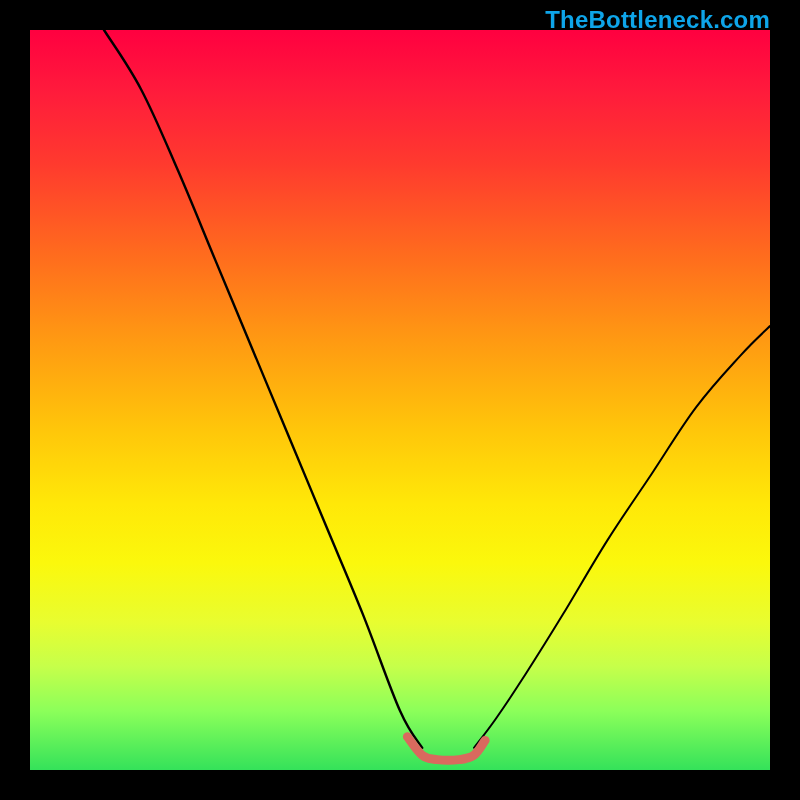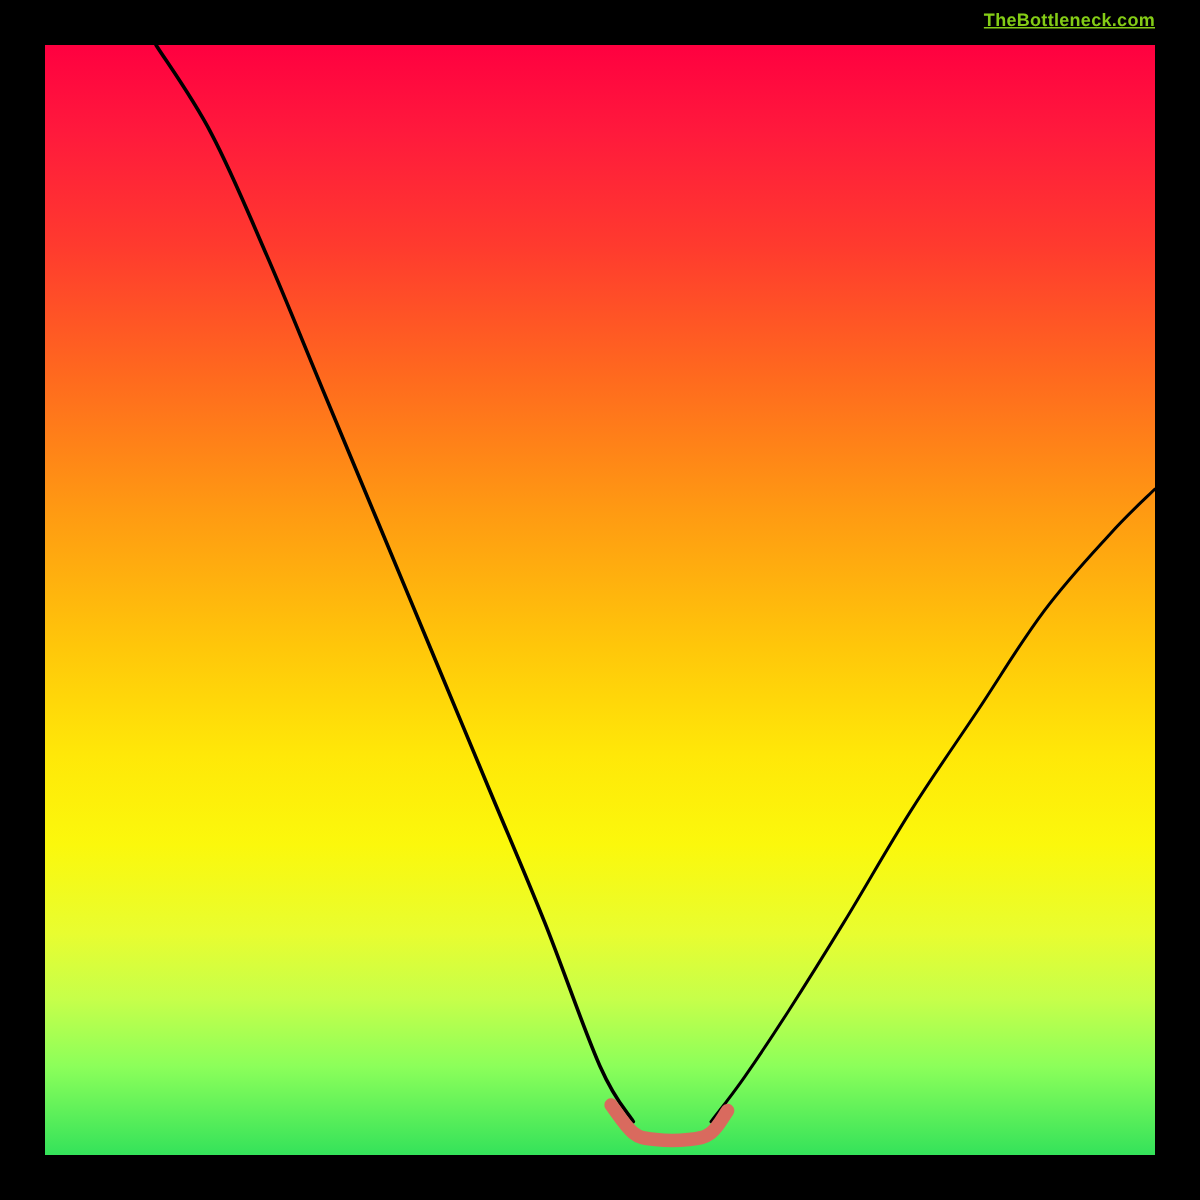--- a/index.html
+++ b/index.html
@@ -37,25 +37,24 @@
       #e8fd30 80%,
       #c6ff4a 86%,
       #8cff5a 92%,
       #34e25a 100%
     );
   }
   .attribution {
     position: absolute;
     top: 6px;
     right: 30px;
-    color: #84cc16;
-    font-size: 12px;
+    color: #0ea5e9;
+    font-size: 24px;
     font-weight: 600;
     letter-spacing: 0.2px;
-    text-decoration: underline;
   }
   svg.curves {
     position: absolute;
     left: 0;
     top: 0;
     width: 740px;
     height: 740px;
     overflow: visible;
   }
 </style>

